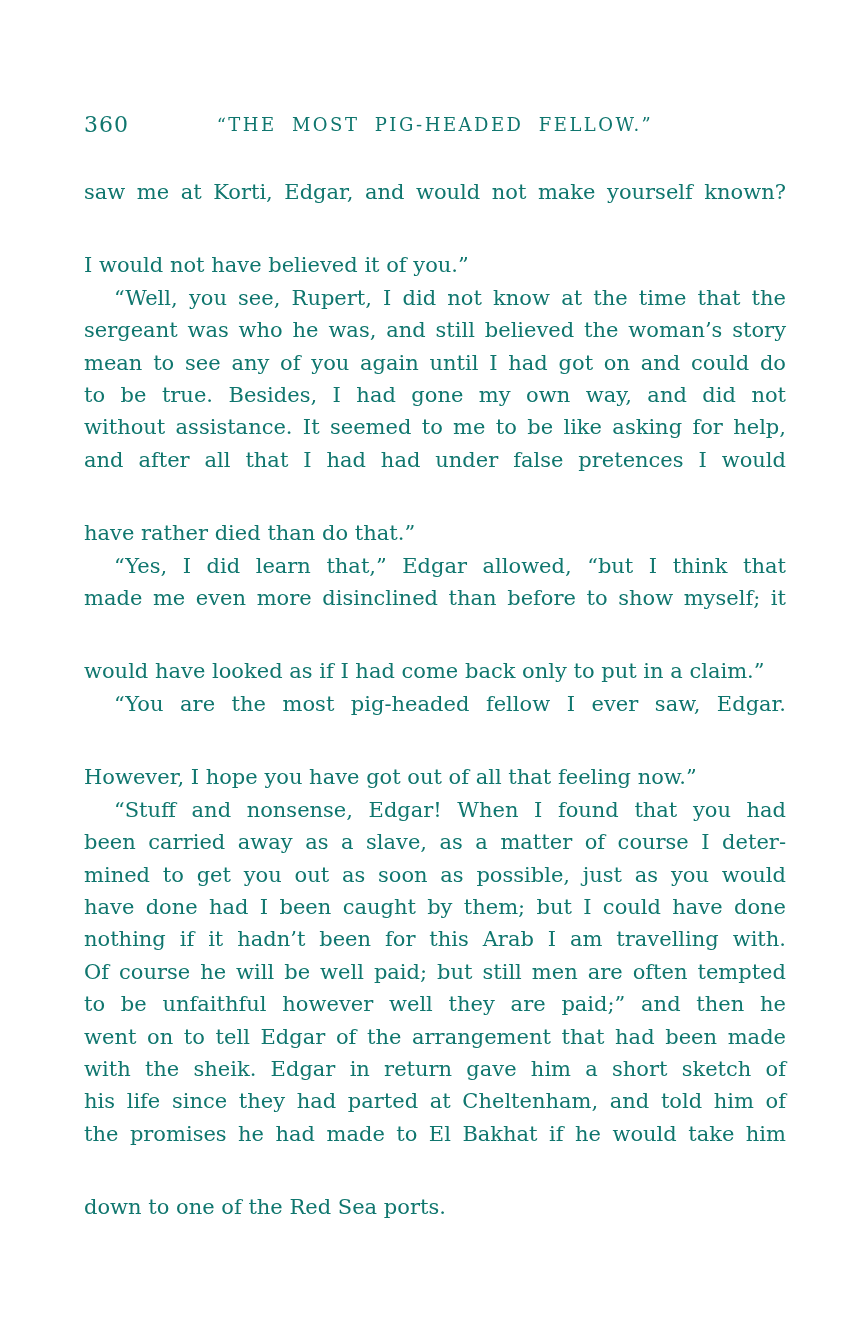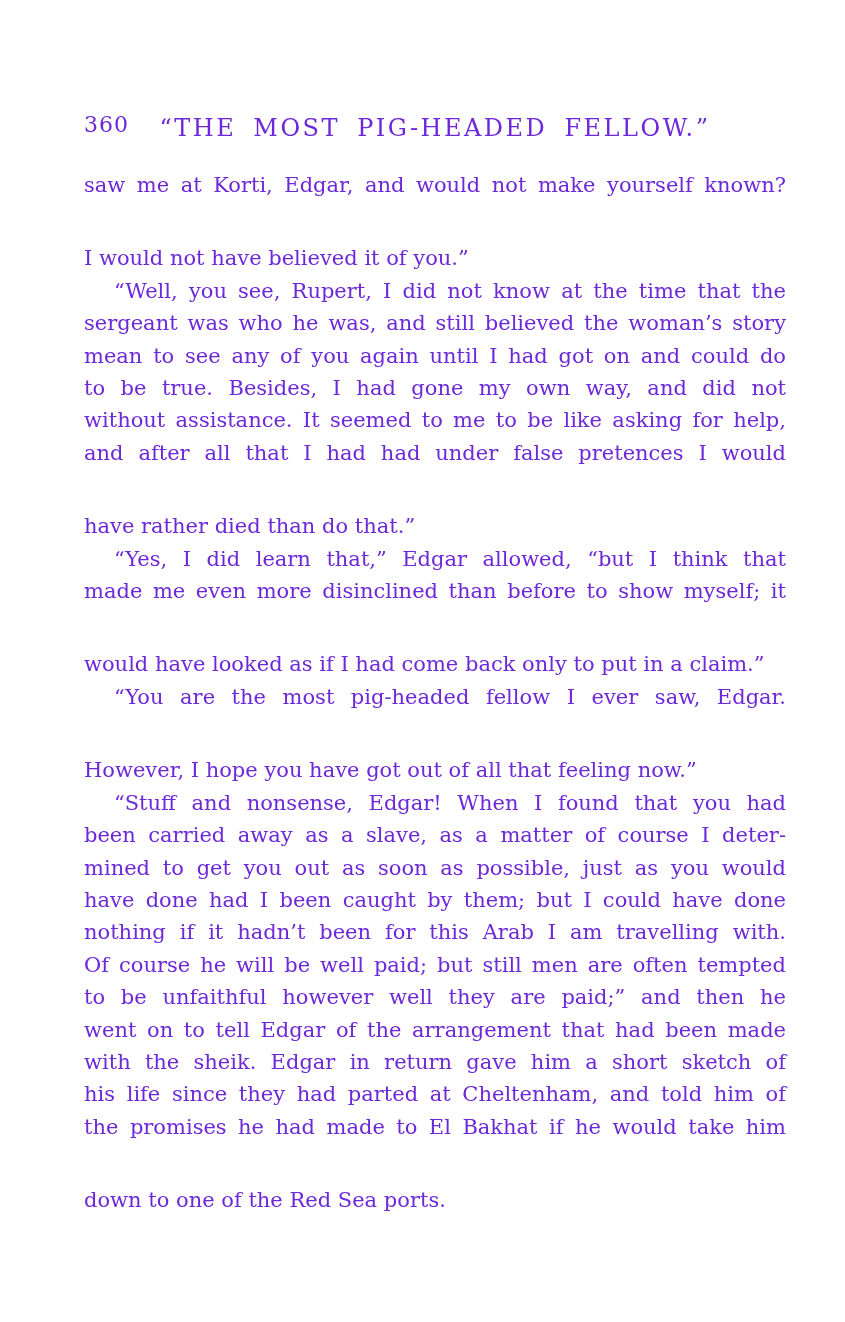--- a/index.html
+++ b/index.html
@@ -5,50 +5,50 @@
   html, body {
     margin: 0;
     padding: 0;
     background: #ffffff;
   }
   .page {
     position: relative;
     width: 845px;
     height: 1322px;
     background: #ffffff;
-    color: #6d28d9;
+    color: #0f766e;
     font-family: "DejaVu Serif", serif;
     overflow: hidden;
   }
   .header-row {
     position: absolute;
     top: 110px;
     left: 84px;
     width: 702px;
     height: 30px;
   }
   .page-number {
     position: absolute;
     left: 0;
     top: 2px;
     font-size: 22px;
     letter-spacing: 1px;
   }
   .running-header {
     display: block;
     text-align: center;
-    font-size: 24px;
+    font-size: 18px;
     letter-spacing: 2.5px;
     word-spacing: 7px;
     padding-top: 4px;
     white-space: nowrap;
   }
   .body-text {
     position: absolute;
-    top: 169px;
+    top: 176px;
     left: 84px;
     width: 702px;
     font-size: 21px;
     line-height: 32.4px;
   }
   .line {
     text-align: justify;
     text-align-last: justify;
   }
   .line.last {

